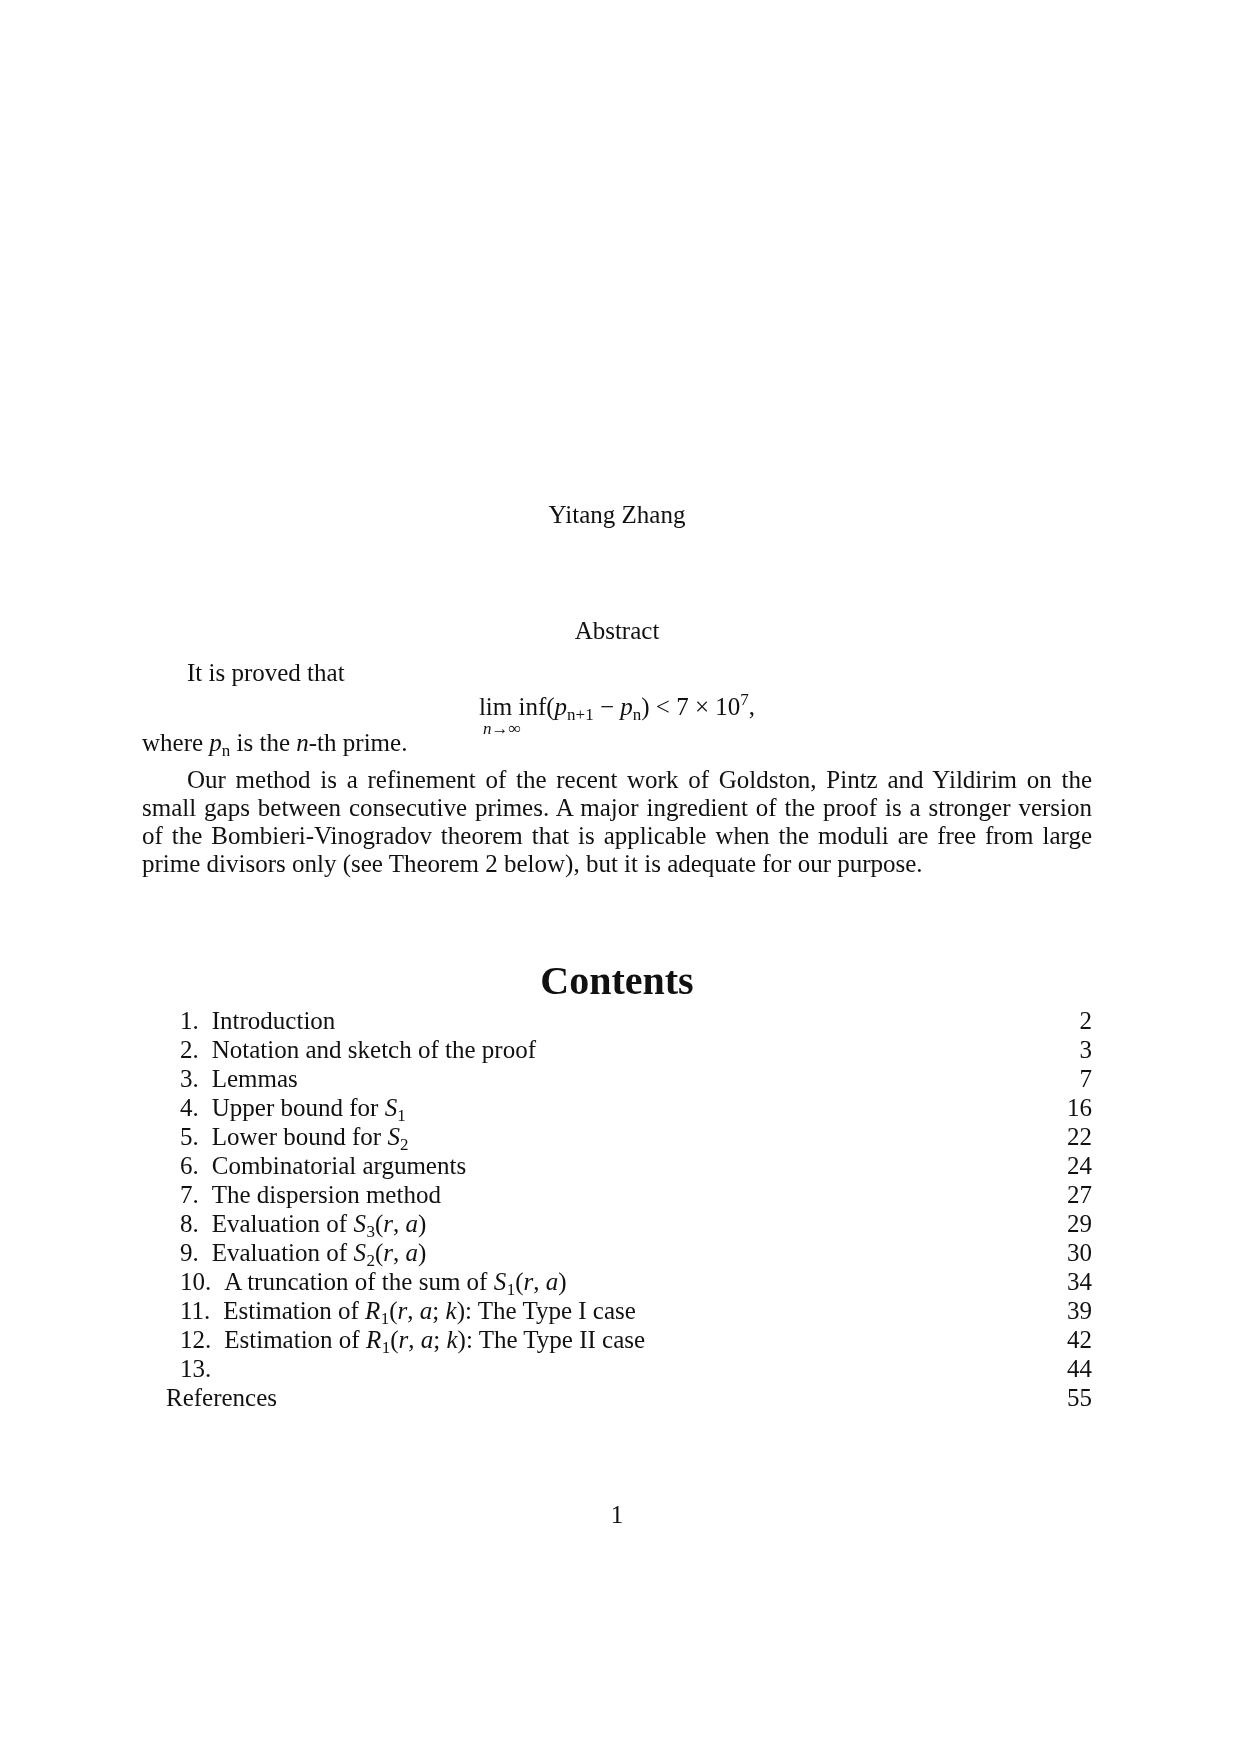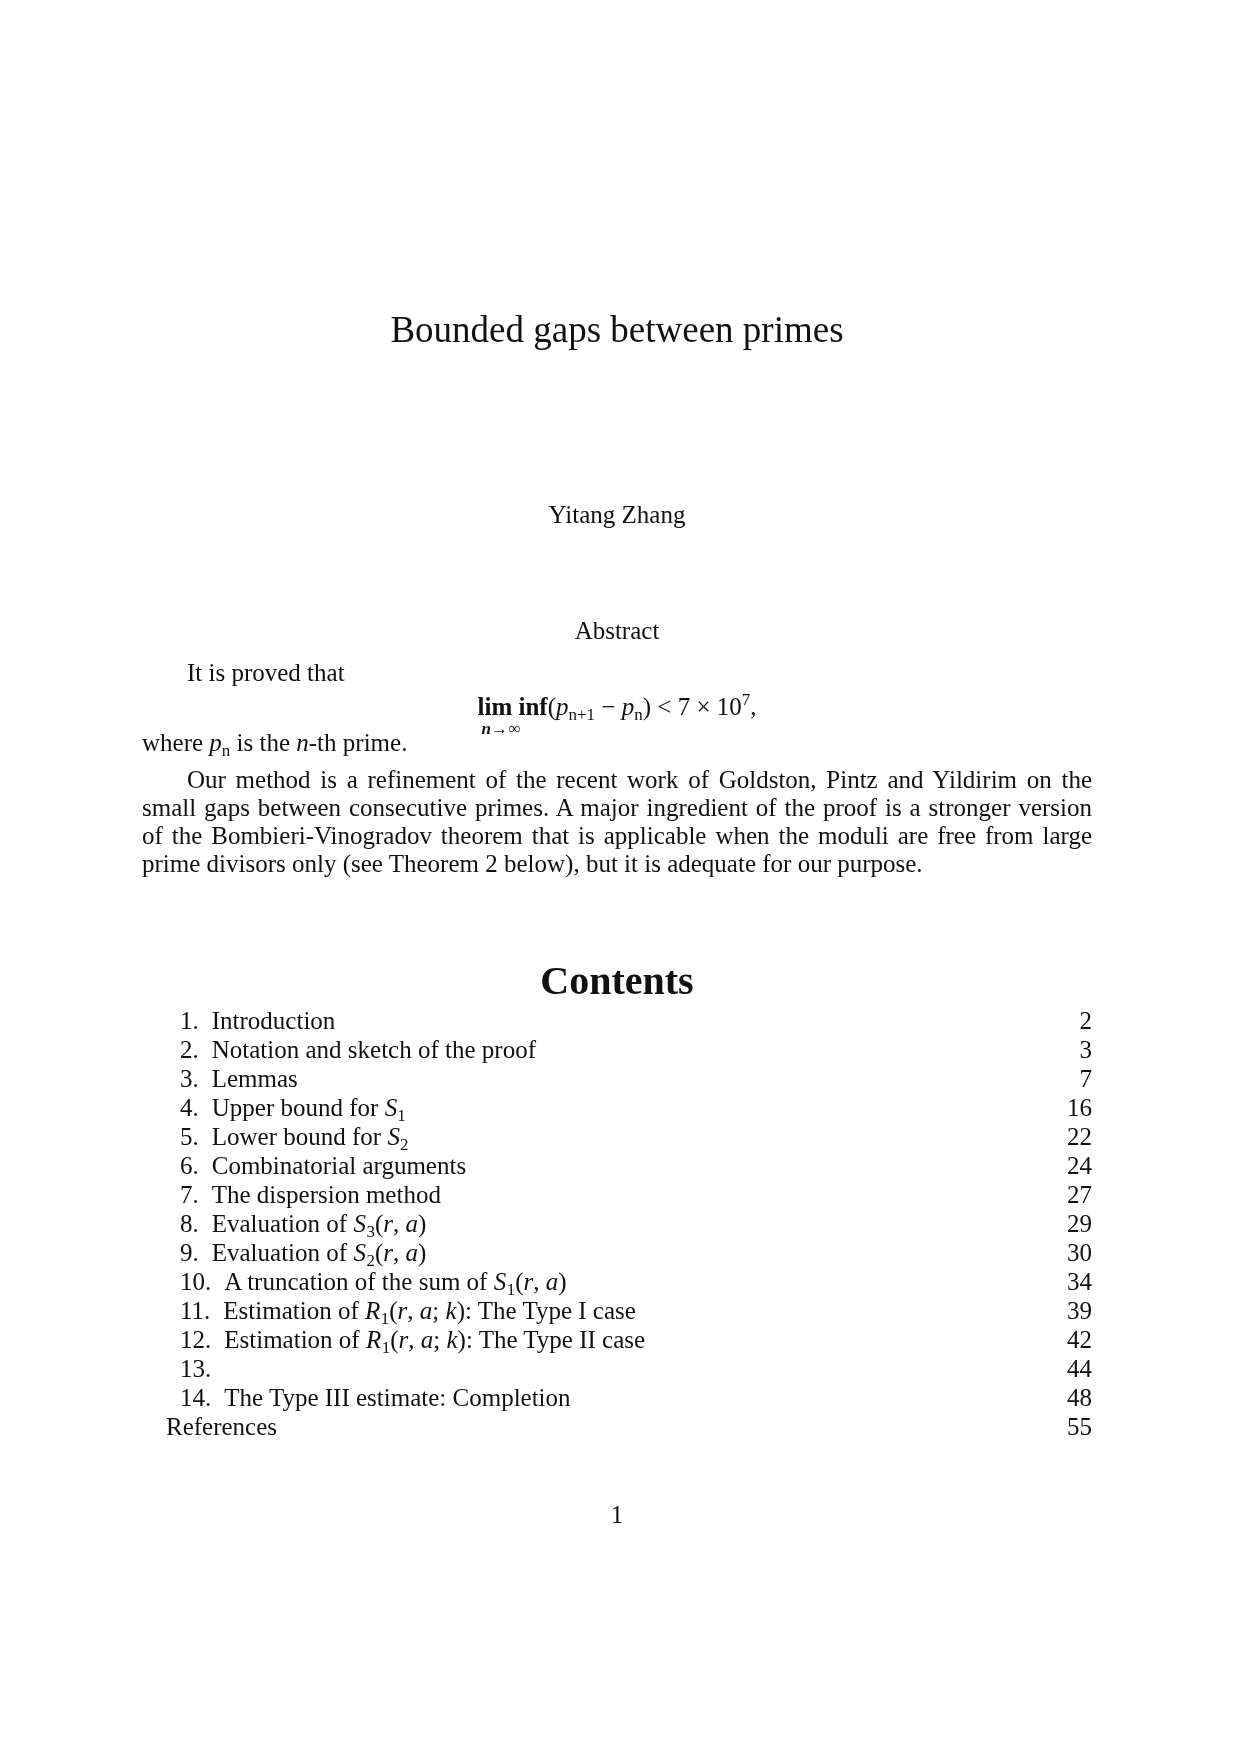--- a/index.html
+++ b/index.html
@@ -12,21 +12,21 @@
     margin:0 auto;
     overflow:hidden;
   }
   .block{position:absolute;left:142px;width:950px;}
   .centered{text-align:center;}
   .paper-title{top:310px;font-size:37px;line-height:40px;}
   .author{top:501px;font-size:25px;}
   .abs-heading{top:617px;font-size:25px;}
   .abs-lead{top:659px;font-size:25px;text-indent:45px;}
   .formula-line{top:685px;font-size:25px;line-height:30px;text-align:center;}
-  .liminf{position:relative;display:inline-block;font-weight:bold;}
+  .liminf{position:relative;display:inline-block;}
   .liminf-sub{
     position:absolute;top:22px;left:4px;
     font-size:17px;white-space:nowrap;font-style:italic;
   }
   .where-line{top:729px;font-size:25px;}
   .abs-para{top:766px;font-size:25px;line-height:28px;text-align:justify;text-indent:45px;}
   .contents-heading{top:924px;font-size:40px;font-weight:bold;margin-top:33px;}
   .contents-list{top:1006px;font-size:25px;}
   .toc-row{display:flex;align-items:baseline;line-height:29px;height:29px;}
   .toc-num{margin-right:13px;flex:0 0 auto;}
@@ -41,21 +41,20 @@
   .run-cal{font-style:italic;letter-spacing:0.5px;}
   .run-sub{font-size:17px;font-style:normal;vertical-align:-5px;}
   .msub{font-size:17px;vertical-align:-5px;}
   .msup{font-size:17px;font-style:normal;vertical-align:10px;}
 </style>
 </head>
 <body>
 
 <div class="page">
 
-  <div class="block centered paper-title">Bounded gaps between primes</div>
 
   <div class="block centered abs-heading">Abstract</div>
 
   <div class="block centered author">Yitang Zhang</div>
 
   <div class="block abs-lead">It is proved that</div>
 
   <div class="block formula-line">
     <span class="liminf"><span>lim inf</span><span class="liminf-sub">n→∞</span></span><span class="rm">(</span><span class="it">p</span><span class="msub">n+1</span><span class="rm"> − </span><span class="it">p</span><span class="msub">n</span><span class="rm">) &lt; 7 × 10</span><span class="msup">7</span><span class="rm">,</span>
   </div>
@@ -139,26 +138,20 @@
         <span class="toc-num">12.</span>
         <span class="toc-label"><span class="run-r">Estimation of </span><span class="run-cal">R</span><span class="run-sub">1</span><span class="run-r">(</span><span class="run-i">r</span><span class="run-r">, </span><span class="run-i">a</span><span class="run-r">; </span><span class="run-i">k</span><span class="run-r">): The Type II case</span></span>
         <span class="toc-spacer"></span>
         <span class="toc-page">42</span>
       </div>
       <div class="toc-row" style="padding-left: 38px;">
         <span class="toc-num">13.</span>
         <span class="toc-spacer"></span>
         <span class="toc-page">44</span>
       </div>
-      <div class="toc-row" style="padding-left: 38px;">
-        <span class="toc-num">14.</span>
-        <span class="toc-label"><span class="run-r">The Type III estimate: Completion</span></span>
-        <span class="toc-spacer"></span>
-        <span class="toc-page">48</span>
-      </div>
       <div class="toc-row" style="padding-left: 24px;">
         <span class="toc-label"><span class="run-r">References</span></span>
         <span class="toc-spacer"></span>
         <span class="toc-page">55</span>
       </div>
     </div>
 
   <div class="block centered footer-pagenum">1</div>
 
 </div>

